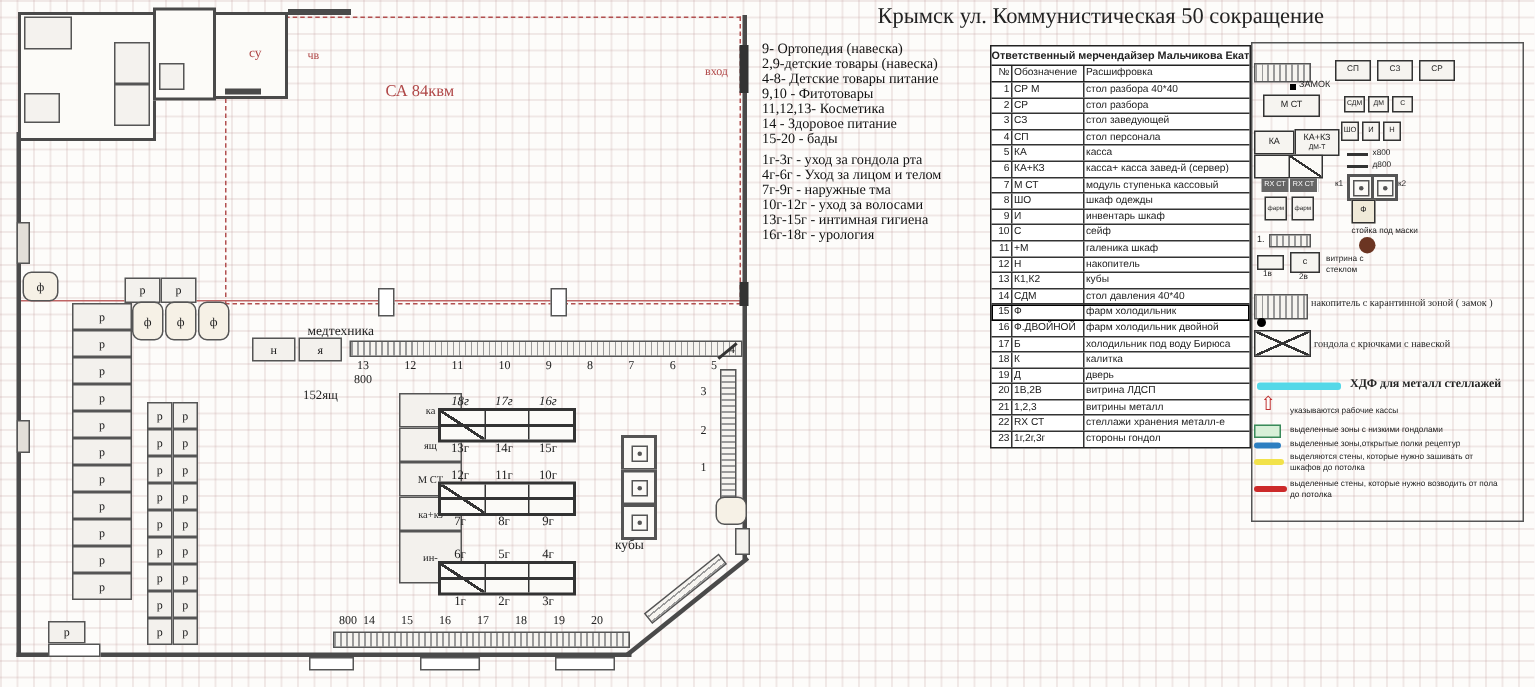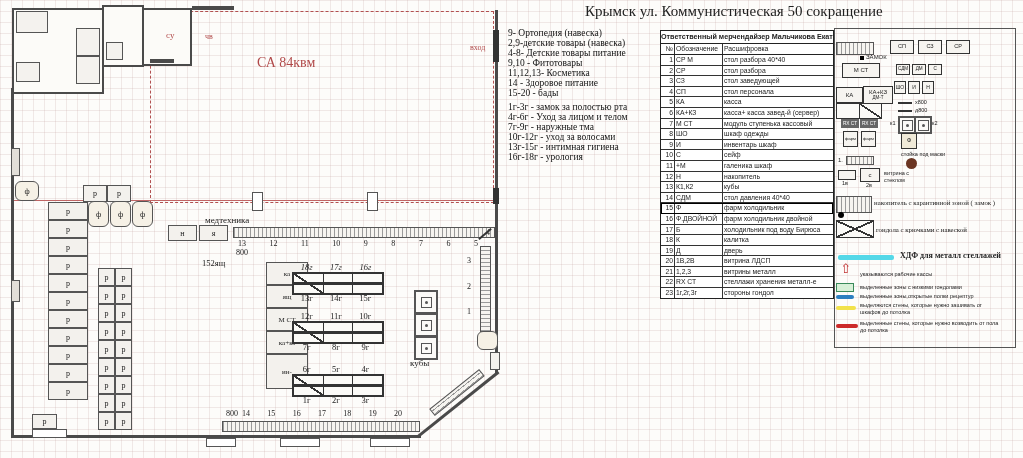--- a/index.html
+++ b/index.html
@@ -89,21 +89,21 @@
   <div class="abs" style="left:493px;top:30px;width:6px;height:32px;background:#333;"></div>
   <div class="abs" style="left:493px;top:188px;width:6px;height:16px;background:#333;"></div>
   <div class="sub" style="left:11px;top:148px;width:7px;height:26px;background:#e2ded8;"></div>
   <div class="sub" style="left:11px;top:280px;width:7px;height:20px;background:#e2ded8;"></div>
   <div class="sub" style="left:206px;top:438px;width:28px;height:7px;background:#fff;"></div>
   <div class="sub" style="left:280px;top:438px;width:38px;height:7px;background:#fff;"></div>
   <div class="sub" style="left:370px;top:438px;width:38px;height:7px;background:#fff;"></div>
 
   <div class="redtx" style="left:205px;top:0;margin-top:32px;">чв</div>
   <div class="redtx" style="left:470px;top:43px;">вход</div>
-  <div class="redtx" style="left:257px;top:55px;font-size:14px;">СА 84квм</div>
+  <div class="redtx" style="left:257px;top:55px;font-size:11px;">СА 84квм</div>
 
   <div class="abs" style="left:205px;top:215px;font-size:9px;">медтехника</div>
   <div class="abs" style="left:168px;top:225px;display:flex;gap:2px;">
 
   <div class="rbox" style="width:27px;height:14px;">н</div>
       <div class="rbox" style="width:27px;height:14px;">я</div>
     </div>
   <div class="strip" style="left:233px;top:227px;width:260px;height:9px;"></div>
   <div class="numrow" style="left:238px;top:239px;width:240px;">
 
@@ -278,21 +278,21 @@
   <div>9- Ортопедия (навеска)</div>
       <div>2,9-детские товары (навеска)</div>
       <div>4-8- Детские товары питание</div>
       <div>9,10 - Фитотовары</div>
       <div>11,12,13- Косметика</div>
       <div>14 - Здоровое питание</div>
       <div>15-20 - бады</div>
     </div>
   <div class="lglist" style="left:508px;top:102px;">
 
-  <div>1г-3г - замок за полостью рта</div>
+  <div>1г-3г - уход за гондола рта</div>
       <div>4г-6г - Уход за лицом и телом</div>
       <div>7г-9г - наружные тма</div>
       <div>10г-12г - уход за волосами</div>
       <div>13г-15г - интимная гигиена</div>
       <div>16г-18г - урология</div>
     </div>
 
   <div class="tbl">
     <div class="hd">Ответственный мерчендайзер Мальчикова Екатерина 8-9530987615</div>
     <div class="ch">

